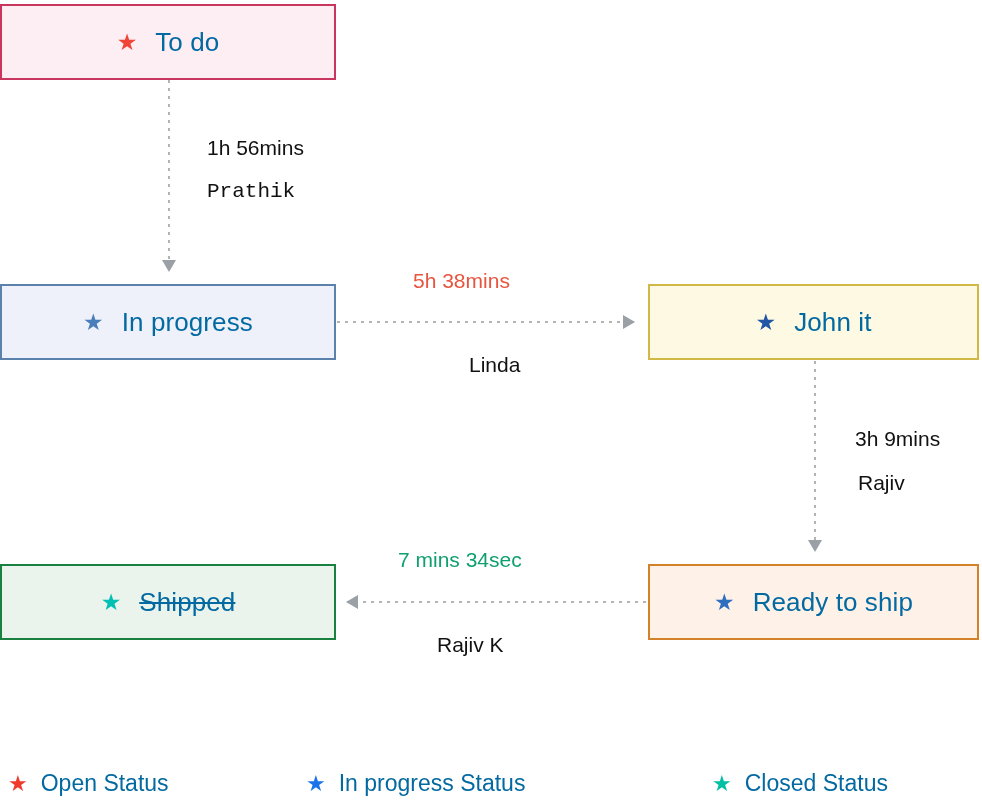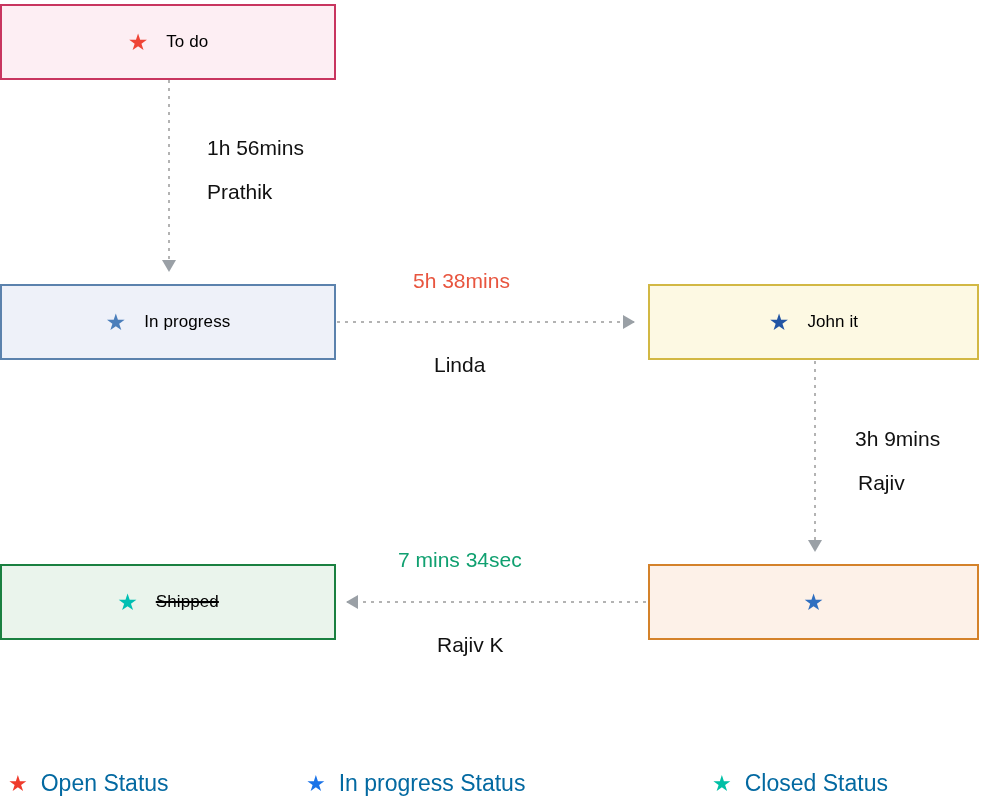--- a/index.html
+++ b/index.html
@@ -40,22 +40,22 @@
     display: flex;
     align-items: center;
     justify-content: center;
   }
   .node-inner {
     display: flex;
     align-items: center;
     gap: 18px;
   }
   .node-label {
-    font-size: 17px;
-    color: #000000;
+    font-size: 26px;
+    color: #0369a1;
     white-space: nowrap;
     letter-spacing: 0.1px;
     text-align: right;
   }
   .node-label.struck {
     text-decoration: line-through;
     text-decoration-thickness: 2px;
   }
   .star {
     display: inline-block;
@@ -145,35 +145,36 @@
   <div class="node node--testit" style="left:648px; top:284px; width:331px; height:76px;">
     <div class="node-inner">
       <span class="star" style="color:#2255a4;">★</span>
       <span class="node-label">John it</span>
     </div>
   </div>
 
   <div class="node node--ready" style="left:648px; top:564px; width:331px; height:76px;">
     <div class="node-inner">
       <span class="star" style="color:#2f6fc0;">★</span>
+      <span class="node-label">Ready to ship</span>
     </div>
   </div>
 
   <div class="node node--shipped" style="left:0px; top:564px; width:336px; height:76px;">
     <div class="node-inner">
       <span class="star" style="color:#00bfb3;">★</span>
       <span class="node-label struck">Shipped</span>
     </div>
   </div>
 
   <div class="edge-label" style="left:207px; top:136px;">1h 56mins</div>
-  <div class="edge-label" style="left:207px; top:180px;">Prathik</div>
+  <div class="edge-label" style="left:207px; top:180px;font-family:Liberation Mono, monospace;">Prathik</div>
 
   <div class="edge-label dur-red" style="left:413px; top:269px;">5h 38mins</div>
-  <div class="edge-label" style="left:434px; top:353px;">Linda</div>
+  <div class="edge-label" style="left:469px; top:353px;">Linda</div>
 
   <div class="edge-label" style="left:855px; top:427px;">3h 9mins</div>
   <div class="edge-label" style="left:858px; top:471px;">Rajiv</div>
 
   <div class="edge-label dur-green" style="left:398px; top:548px;">7 mins 34sec</div>
   <div class="edge-label" style="left:437px; top:633px;">Rajiv K</div>
 
   <div id="legend">
 
     <div class="legend-item" style="left:8px; top:8px;">

